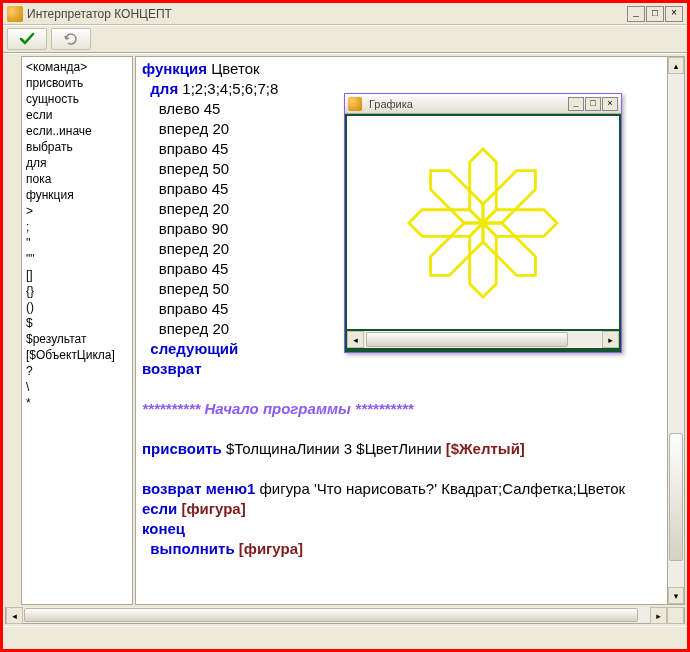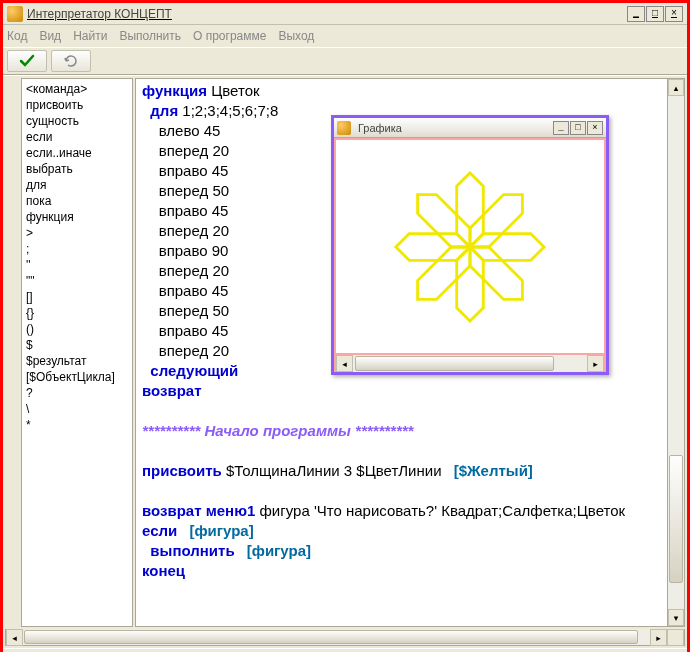--- a/index.html
+++ b/index.html
@@ -1,18 +1,18 @@
 <!DOCTYPE html>
 <html><head>
 <meta charset="utf-8">
 <style>
 * { box-sizing: border-box; margin: 0; padding: 0; font-family: Tahoma, Arial, sans-serif; }
 body { background: #fff; }
 .frame { width: 690px; height: 652px; border: 3px solid #f00; position: relative; background: #ece9d8; }
-.titlebar { height: 22px; background: #ece9d8; display: flex; align-items: center; padding: 0 4px; border-bottom: 1px solid #c0c0b0; text-decoration: underline; }
+.titlebar { height: 22px; background: #ece9d8; display: flex; align-items: center; padding: 0 4px; border-bottom: 1px solid #c0c0b0; }
 .titlebar-icon { width: 16px; height: 16px; margin-right: 4px; background: radial-gradient(circle at 30% 30%, #ffcc66, #cc8800); border-radius: 2px; }
 .titlebar-text { font-size: 12px; color: #444; flex: 1; }
 .winctrls { display: flex; gap: 1px; }
 .winbtn { width: 18px; height: 16px; background: #ece9d8; border: 1px solid #888; display: flex; align-items: center; justify-content: center; font-size: 10px; font-family: 'Courier New', monospace; cursor: pointer; }
 .menubar { height: 22px; display: flex; align-items: center; padding: 0 4px; gap: 12px; font-size: 12px; color: #888; }
 .menuitem { cursor: pointer; }
 .toolbar { height: 28px; background: #ece9d8; display: flex; align-items: center; padding: 2px 4px; gap: 4px; border-top: 1px solid #fff; border-bottom: 1px solid #aca899; }
 .toolbtn { width: 40px; height: 22px; border: 1px solid #c0c0b0; border-radius: 2px; background: linear-gradient(#fefefe,#e8e5d8); display: flex; align-items: center; justify-content: center; cursor: pointer; }
 .toolbtn svg { width: 16px; height: 16px; }
 .mainarea { display: flex; height: calc(100% - 22px - 22px - 28px - 20px); border-top: 1px solid #fff; padding-left: 16px; }
@@ -22,22 +22,22 @@
 .vscroll { width: 17px; background: #ece9d8; border: 1px solid #aca899; border-left: none; display: flex; flex-direction: column; }
 .sbtn { height: 17px; background: #ece9d8; border: 1px solid #c0c0b0; display:flex; align-items:center; justify-content:center; font-size:9px; cursor:pointer; }
 .strack { flex:1; background:#efeee6; position:relative; }
 .sthumb { position:absolute; left:1px; right:1px; background:linear-gradient(#fefefe,#d6d2c2); border:1px solid #b8b4a2; border-radius:2px; }
 .hscroll { height: 17px; display:flex; background:#ece9d8; border:1px solid #aca899; border-top:none; margin: 0 2px 2px 2px; }
 .hscroll .strack { flex:1; position:relative; }
 .statusbar { height: 20px; background: #ece9d8; border-top: 1px solid #fff; font-size: 11px; color: #333; display: flex; align-items: center; padding: 0 6px; }
 .kw { color: #0000d0; font-weight: bold; }
 .kw2 { color: #0000d0; font-weight: bold; }
 .cm { color: #8b5cf6; font-style: italic; font-weight: bold; }
-.var { color: #0369a1; font-weight: bold; margin-left: 8px; }
-.graphics-win { position: absolute; left: 195px; top: 36px; width: 278px; height: 260px; background: #fca5a5; border: 3px solid #8b5cf6; box-shadow: 2px 2px 4px rgba(0,0,0,0.3); }
+.var { color: #7f1d1d; font-weight: bold; }
+.graphics-win { position: absolute; left: 208px; top: 36px; width: 278px; height: 260px; background: #14532d; border: 1px solid #8b5cf6; box-shadow: 2px 2px 4px rgba(0,0,0,0.3); }
 .graphics-title { height: 20px; background: linear-gradient(#fefefe,#e0ddd0); display:flex; align-items:center; padding:0 3px; border-bottom:1px solid #b0ac9a; }
 .graphics-title .titlebar-icon { width:14px; height:14px; }
 .graphics-title-text { font-size:11px; color:#444; flex:1; margin-left:3px; }
 .graphics-title .winctrls .winbtn { width:16px; height:14px; font-size:9px; }
 .graphics-canvas { background:#fff; margin:2px; height: 213px; position:relative; overflow:hidden; display:flex; align-items:center; justify-content:center; }
 .graphics-hscroll { height:17px; display:flex; margin:0 2px 2px 2px; }
 .flower { width:190px; height:190px; }
 </style>
 </head>
 <body>
@@ -47,28 +47,20 @@
   <div class="titlebar">
     <div class="titlebar-icon"></div>
     <div class="titlebar-text">Интерпретатор КОНЦЕПТ</div>
     <div class="winctrls">
       <div class="winbtn">_</div>
       <div class="winbtn">□</div>
       <div class="winbtn">×</div>
     </div>
   </div>
 
-  <div class="menubar">
-    <span class="menuitem">Код</span>
-    <span class="menuitem">Вид</span>
-    <span class="menuitem">Найти</span>
-    <span class="menuitem">Выполнить</span>
-    <span class="menuitem">О программе</span>
-    <span class="menuitem">Выход</span>
-  </div>
 
   <div class="toolbar">
     <div class="toolbtn">
       <svg viewBox="0 0 16 16">
           <path d="M2 8 L6 12 L14 3" stroke="#008800" stroke-width="2.5" fill="none" stroke-linecap="round"></path>
         </svg>
     </div>
     <div class="toolbtn">
       <svg viewBox="0 0 16 16">
           <path d="M3 8 a5 5 0 1 1 2 4 M3 8 l-1 -3 M3 8 l3 -1" stroke="#888" stroke-width="1.5" fill="none"></path>
@@ -121,22 +113,22 @@
         <div>&nbsp;&nbsp;&nbsp;&nbsp;<span>вперед 20</span></div>
         <div>&nbsp;&nbsp;<span class="kw">следующий</span></div>
         <div><span class="kw">возврат</span></div>
         <div>&nbsp;</div>
         <div><span class="cm">********** Начало программы **********</span></div>
         <div>&nbsp;</div>
         <div><span class="kw">присвоить</span><span> $ТолщинаЛинии 3 $ЦветЛинии </span><span class="var">[$Желтый]</span></div>
         <div>&nbsp;</div>
         <div><span class="kw2">возврат меню1</span><span> фигура 'Что нарисовать?' Квадрат;Салфетка;Цветок</span></div>
         <div><span class="kw">если</span><span class="var"> [фигура]</span></div>
+        <div><span class="kw">конец</span></div>
         <div>&nbsp;&nbsp;<span class="kw">выполнить</span><span class="var"> [фигура]</span></div>
-        <div><span class="kw">конец</span></div>
 
         <div class="graphics-win">
           <div class="graphics-title">
             <div class="titlebar-icon"></div>
             <div class="graphics-title-text">Графика</div>
             <div class="winctrls">
               <div class="winbtn">_</div>
               <div class="winbtn">□</div>
               <div class="winbtn">×</div>
             </div>

